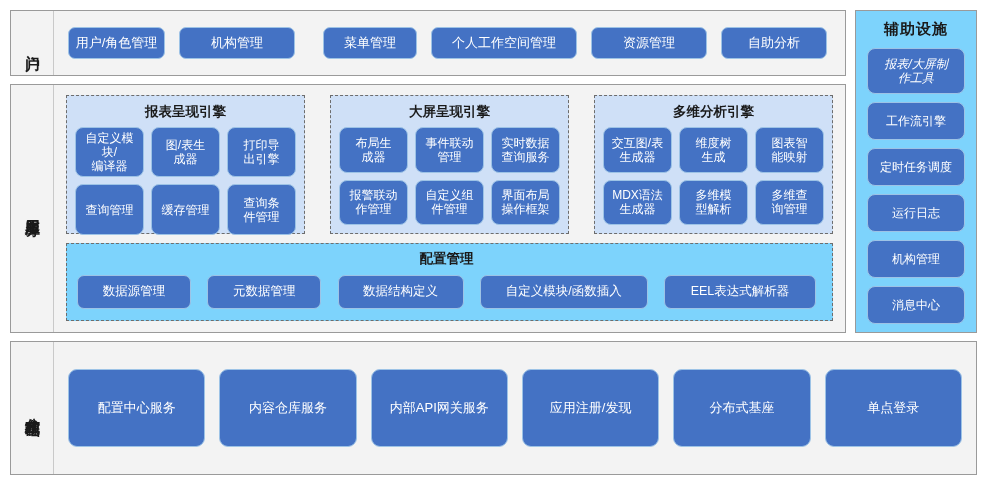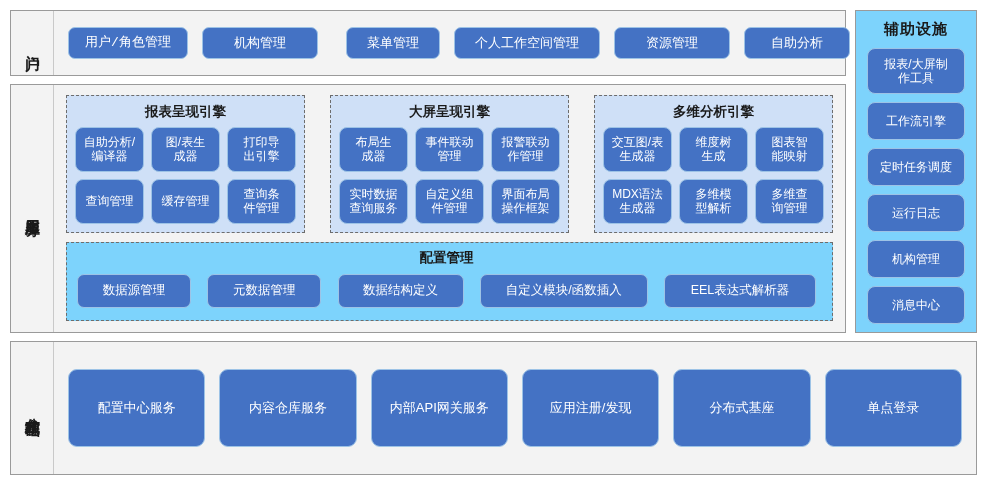--- a/index.html
+++ b/index.html
@@ -89,21 +89,21 @@
     display: flex;
     align-items: center;
     gap: 14px;
     padding: 0 12px 0 14px;
   }
   .portal .node {
     height: 32px;
     flex: 0 0 auto;
     font-size: 13px;
   }
-  .portal .n0 { width: 120px; font-family: Liberation Mono, monospace; }
+  .portal .n0 { width: 97px; }
   .portal .n1 { width: 116px; }
   .portal .n2 { width: 94px; margin-left: 14px; }
   .portal .n3 { width: 146px; }
   .portal .n4 { width: 116px; }
   .portal .n5 { width: 106px; }
 
   
   .appsvc { height: 249px; }
   .appsvc-body {
     flex: 1 1 auto;
@@ -202,21 +202,21 @@
     flex: 1 1 auto;
     display: flex;
     flex-direction: column;
     justify-content: space-between;
   }
   .sidebar .node {
     height: 38px;
     font-size: 12px;
     border-radius: 8px;
   }
-  .sidebar .tall { height: 46px; }
+  .sidebar .tall { height: 46px; font-style: italic; }
 
   
   .dist {
     flex: 1 1 auto;
     min-height: 0;
   }
   .dist-body {
     flex: 1 1 auto;
     display: flex;
     align-items: center;
@@ -254,44 +254,44 @@
 
       <div class="shell appsvc">
         <div class="band-label">应用服务</div>
         <div class="appsvc-body">
 
           <div class="engines-row">
 
             <div class="engine">
               <div class="engine-title">报表呈现引擎</div>
               <div class="engine-grid">
-                <div class="node">自助分析/
+                <div class="node">自定义模块/
 编译器</div>
                 <div class="node">图/表生
 成器</div>
                 <div class="node">打印导
 出引擎</div>
                 <div class="node">查询管理</div>
                 <div class="node">缓存管理</div>
                 <div class="node">查询条
 件管理</div>
               </div>
             </div>
 
             <div class="engine">
               <div class="engine-title">大屏呈现引擎</div>
               <div class="engine-grid">
                 <div class="node">布局生
 成器</div>
                 <div class="node">事件联动
 管理</div>
+                <div class="node">实时数据
+查询服务</div>
                 <div class="node">报警联动
 作管理</div>
-                <div class="node">实时数据
-查询服务</div>
                 <div class="node">自定义组
 件管理</div>
                 <div class="node">界面布局
 操作框架</div>
               </div>
             </div>
 
             <div class="engine">
               <div class="engine-title">多维分析引擎</div>
               <div class="engine-grid">

